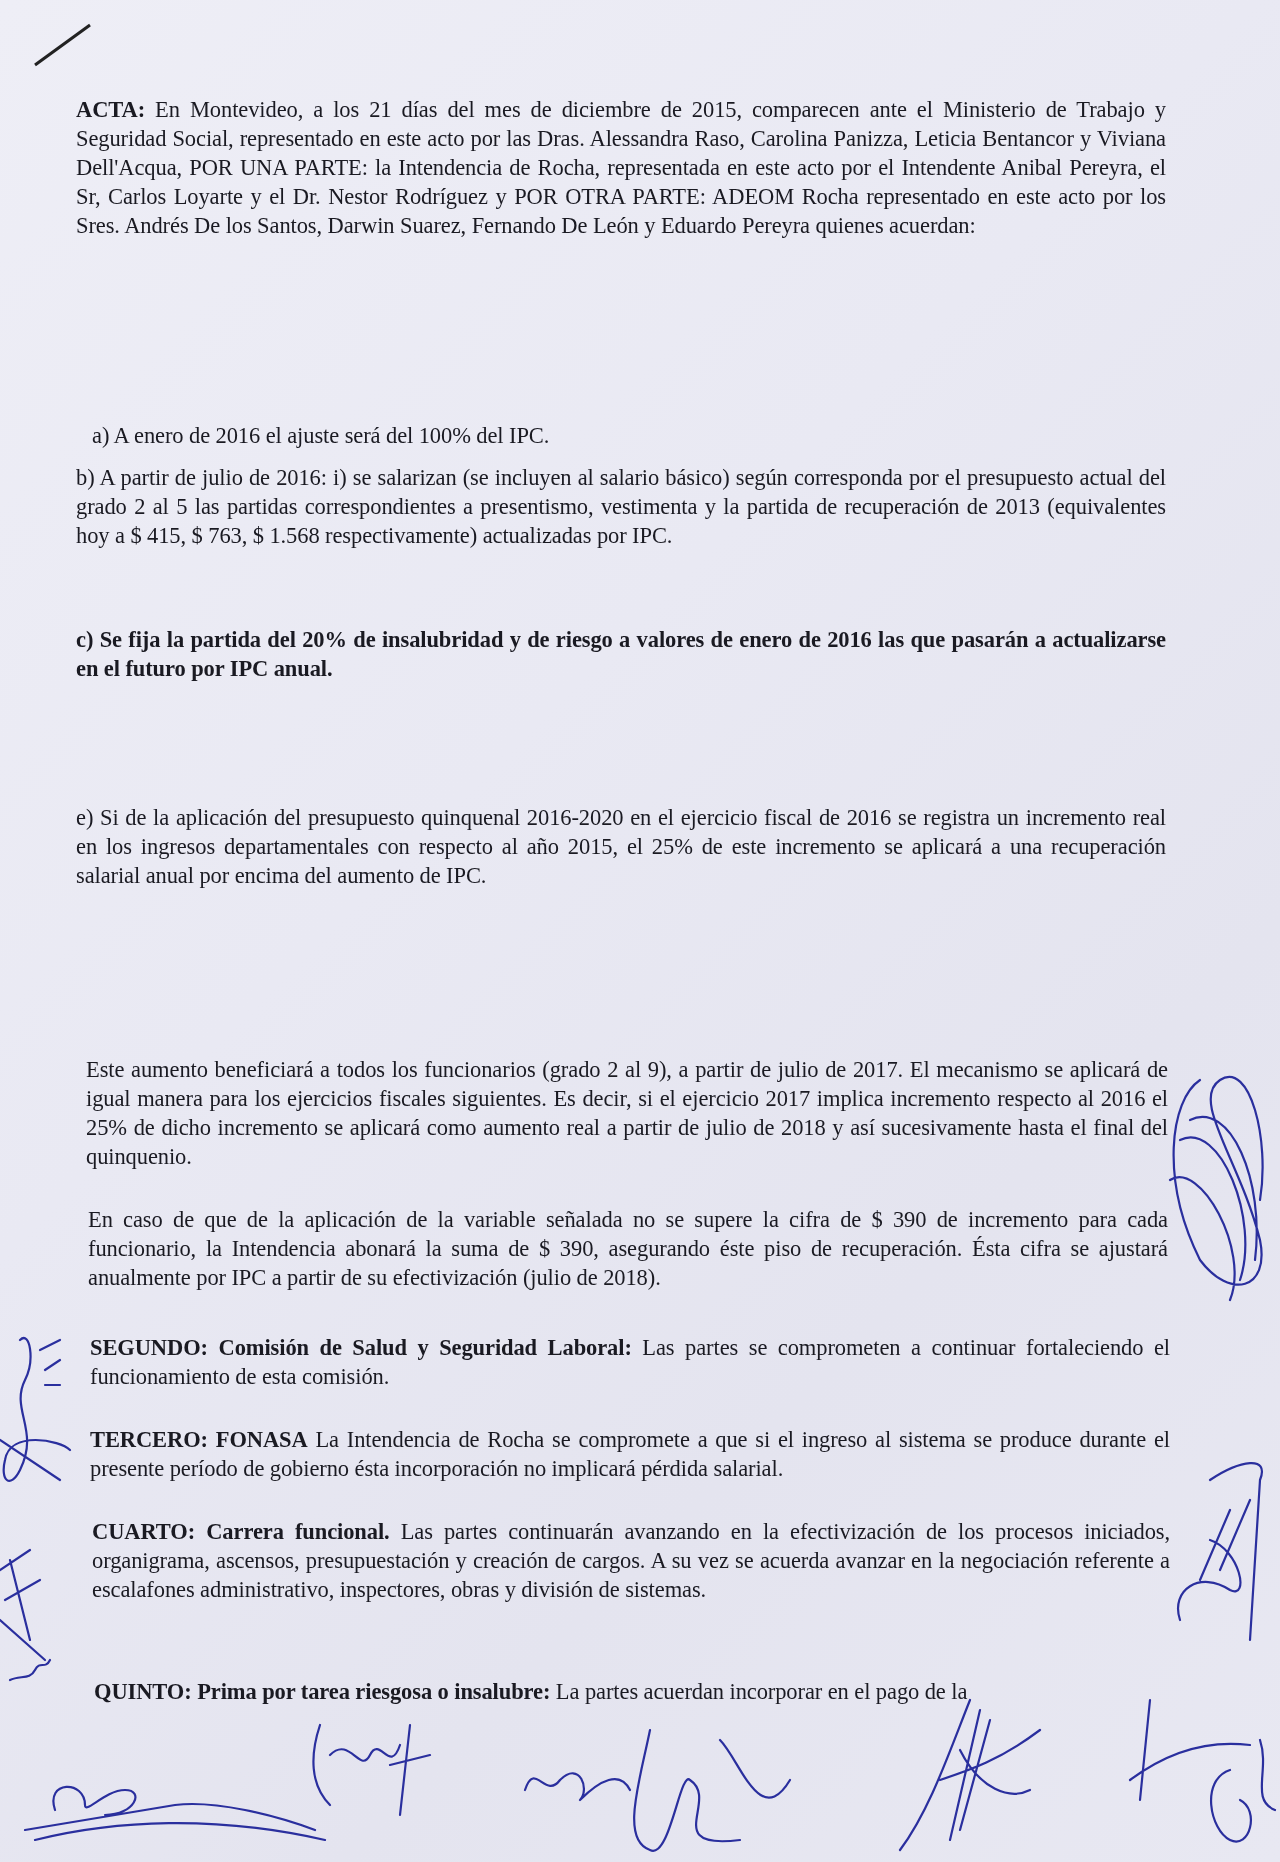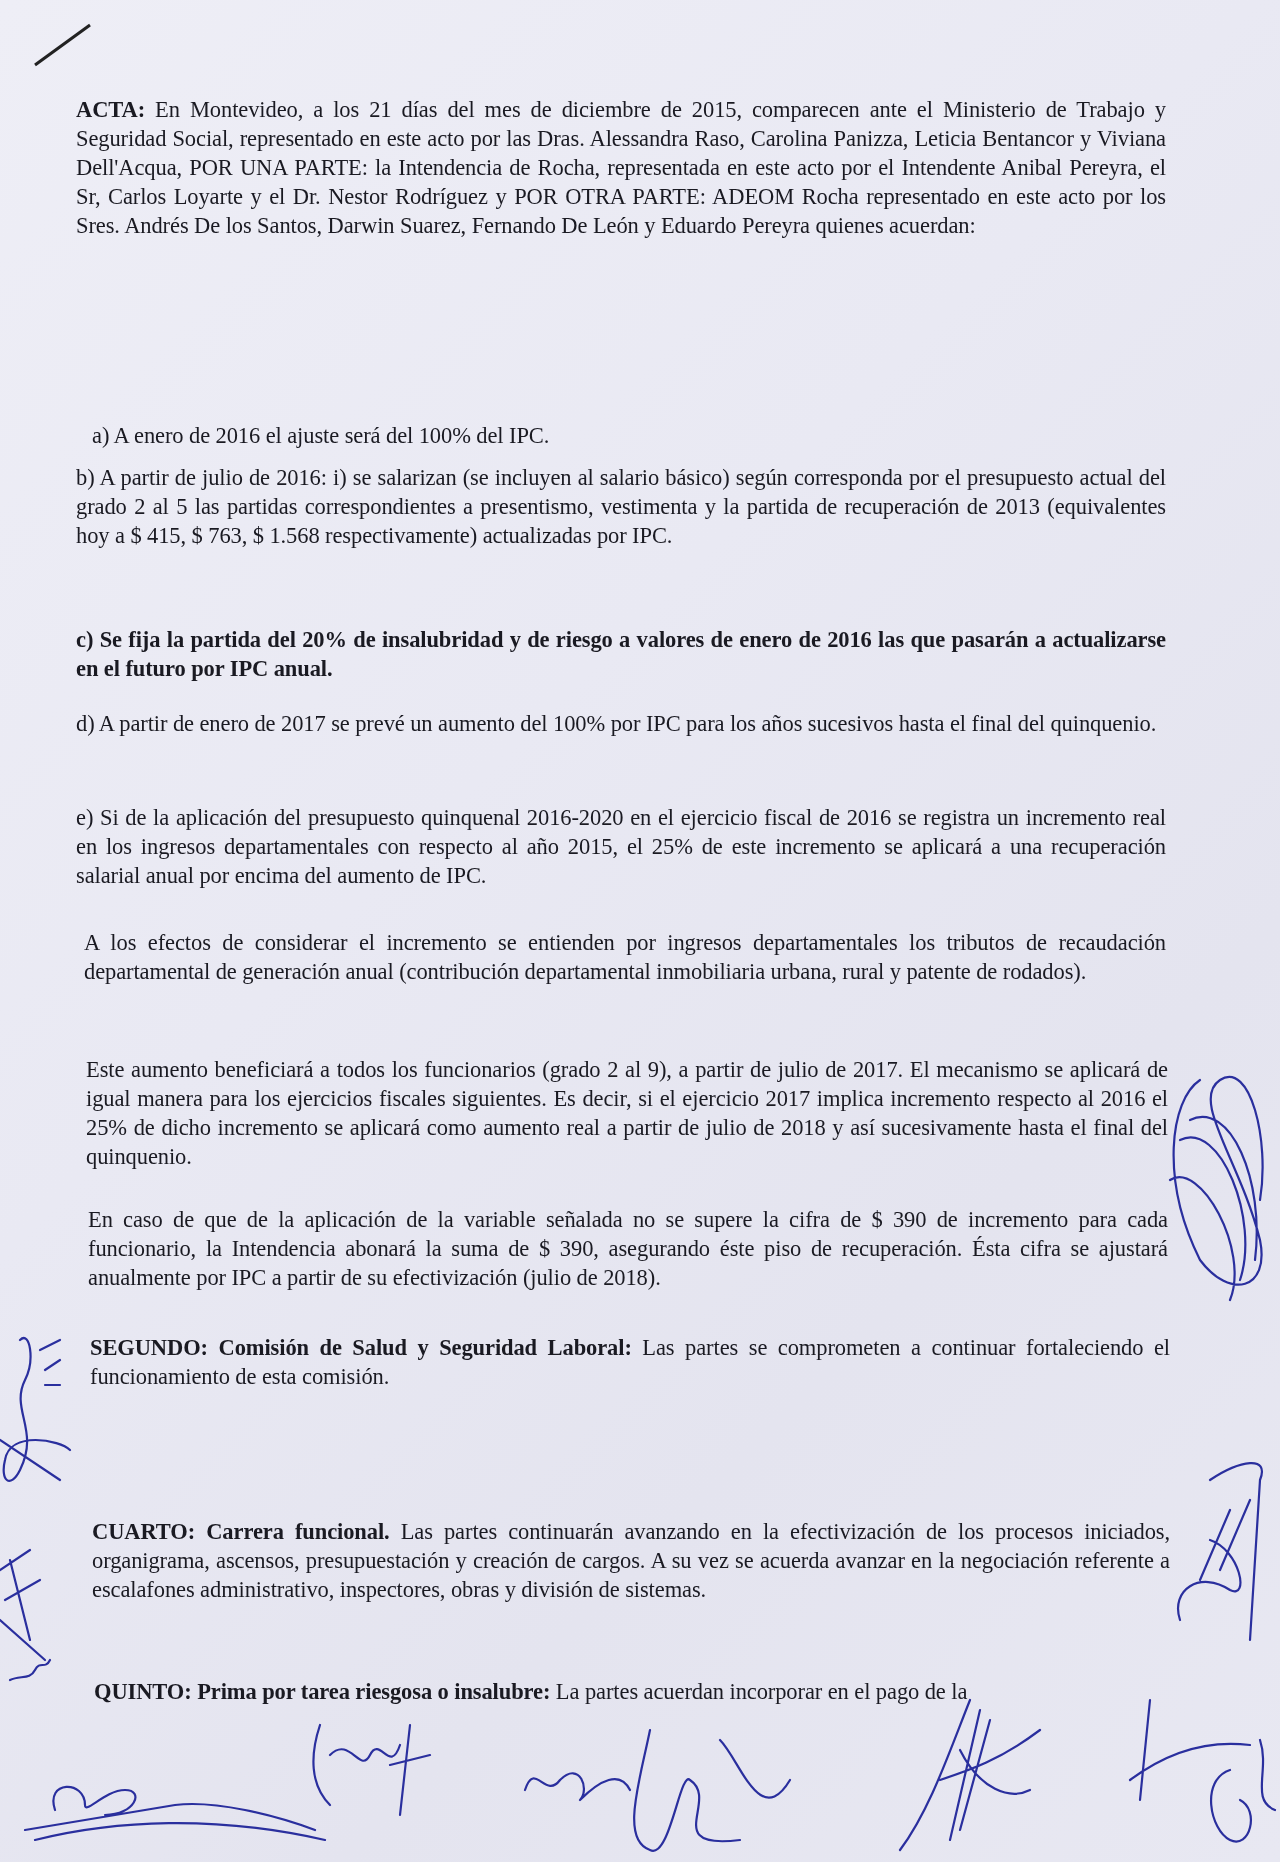--- a/index.html
+++ b/index.html
@@ -38,31 +38,32 @@
   <div class="ghost" style="top:230px;height:700px;"></div>
 
   <p class="para" style="top:95px;margin:0;">
     <b>ACTA:</b><span> En Montevideo, a los 21 días del mes de diciembre de 2015, comparecen ante el Ministerio de Trabajo y Seguridad Social, representado en este acto por las Dras. Alessandra Raso, Carolina Panizza, Leticia Bentancor y Viviana Dell'Acqua, POR UNA PARTE: la Intendencia de Rocha, representada en este acto por el Intendente Anibal Pereyra, el Sr, Carlos Loyarte y el Dr. Nestor Rodríguez y POR OTRA PARTE: ADEOM Rocha representado en este acto por los Sres. Andrés De los Santos, Darwin Suarez, Fernando De León y Eduardo Pereyra quienes acuerdan:</span>
   </p>
 
 
   <p class="para" style="top:405px;margin:16px;">a) A enero de 2016 el ajuste será del 100% del IPC.</p>
   <p class="para" style="top:463px;margin:0;">b) A partir de julio de 2016: i) se salarizan (se incluyen al salario básico) según corresponda por el presupuesto actual del grado 2 al 5 las partidas correspondientes a presentismo, vestimenta y la partida de recuperación de 2013 (equivalentes hoy a $ 415, $ 763, $ 1.568 respectivamente) actualizadas por IPC.</p>
   <p class="para" style="top:625px;margin:0;font-weight:bold;">c) Se fija la partida del 20% de insalubridad y de riesgo a valores de enero de 2016 las que pasarán a actualizarse en el futuro por IPC anual.</p>
-  <p class="para" style="top:709px;margin:0;">d) A partir de enero de 2017 se prevé un aumento del 100% por IPC para los años sucesivos hasta el final del quinquenio.</p>
   <p class="para" style="top:803px;margin:0;">e) Si de la aplicación del presupuesto quinquenal 2016-2020 en el ejercicio fiscal de 2016 se registra un incremento real en los ingresos departamentales con respecto al año 2015, el 25% de este incremento se aplicará a una recuperación salarial anual por encima del aumento de IPC.</p>
 
-  <p class="para" style="top:928px;margin:0;left:84px;width:1082px;">A los efectos de considerar el incremento se entienden por ingresos departamentales los tributos de recaudación departamental de generación anual (contribución departamental inmobiliaria urbana, rural y patente de rodados).</p>
   <p class="para" style="top:1055px;margin:0;left:86px;width:1082px;">Este aumento beneficiará a todos los funcionarios (grado 2 al 9), a partir de julio de 2017. El mecanismo se aplicará de igual manera para los ejercicios fiscales siguientes. Es decir, si el ejercicio 2017 implica incremento respecto al 2016 el 25% de dicho incremento se aplicará como aumento real a partir de julio de 2018 y así sucesivamente hasta el final del quinquenio.</p>
   <p class="para" style="top:1205px;margin:0;left:88px;width:1080px;">En caso de que de la aplicación de la variable señalada no se supere la cifra de $ 390 de incremento para cada funcionario, la Intendencia abonará la suma de $ 390, asegurando éste piso de recuperación. Ésta cifra se ajustará anualmente por IPC a partir de su efectivización (julio de 2018).</p>
 
   <p class="para" style="top:1333px;margin:0;left:90px;width:1080px;">
     <b>SEGUNDO:</b> <b>Comisión de Salud y Seguridad Laboral:</b><span> Las partes se comprometen a continuar fortaleciendo el funcionamiento de esta comisión.</span>
   </p>
 
+  <p class="para" style="top:1425px;margin:0;left:90px;width:1080px;">
+    <b>TERCERO:</b> <b>FONASA</b><span> La Intendencia de Rocha se compromete a que si el ingreso al sistema se produce durante el presente período de gobierno ésta incorporación no implicará pérdida salarial.</span>
+  </p>
 
   <p class="para" style="top:1517px;margin:0;left:92px;width:1078px;">
     <b>CUARTO:</b> <b>Carrera funcional.</b><span> Las partes continuarán avanzando en la efectivización de los procesos iniciados, organigrama, ascensos, presupuestación y creación de cargos. A su vez se acuerda avanzar en la negociación referente a escalafones administrativo, inspectores, obras y división de sistemas.</span>
   </p>
 
   <p class="para" style="top:1677px;margin:0;left:94px;width:1078px;">
     <b>QUINTO:</b> <b>Prima por tarea riesgosa o insalubre:</b><span> La partes acuerdan incorporar en el pago de la</span>
   </p>
 
   <div class="sig" style="left:1160px;top:1060px;">

